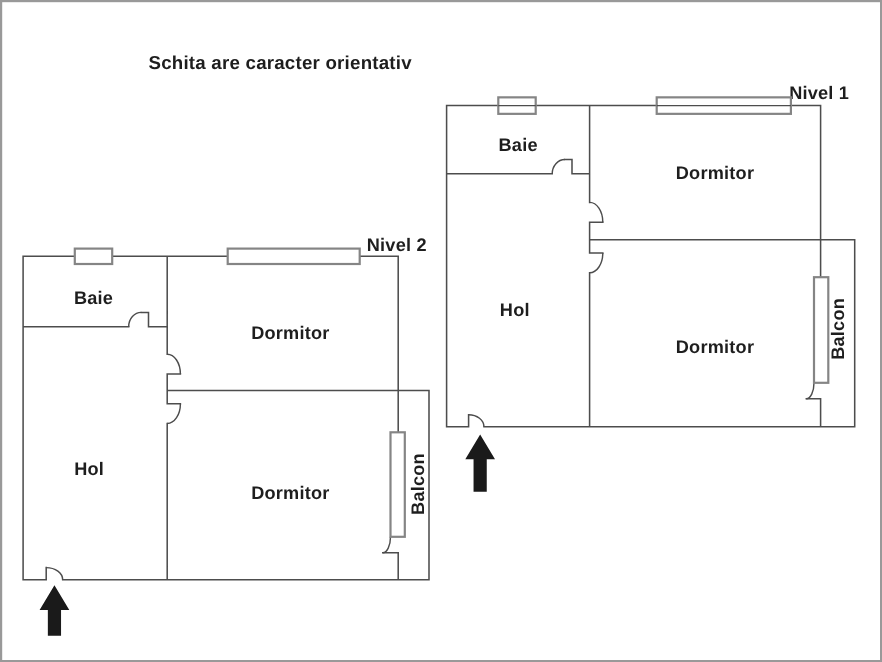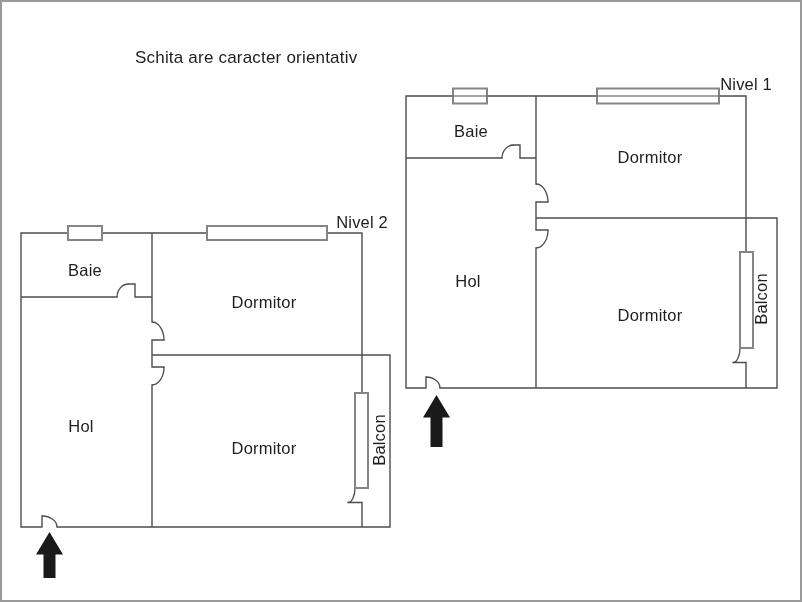--- a/index.html
+++ b/index.html
@@ -3,20 +3,21 @@
 <meta charset="utf-8">
 <style>
   html,body{margin:0;padding:0;background:#fff;}
   .sheet{
     position:relative;
     width:802px;height:602px;
     box-sizing:border-box;
     border:2px solid #999;
     background:#fff;
     font-family:"Liberation Sans", sans-serif;
+    font-weight:bold;
   }
   svg{display:block;}
   .walls{fill:none;stroke:#4d4d4d;stroke-width:1.4;stroke-linecap:square;}
   .doors{fill:none;stroke:#4d4d4d;stroke-width:1.3;}
   .win{fill:#ffffff;stroke:#858585;stroke-width:2;}
   .winline{fill:none;stroke:#4d4d4d;stroke-width:1.2;}
   .arrow{fill:#1a1a1a;stroke:none;}
   .lbl{fill:#1e1e1e;font-size:16.5px;letter-spacing:0.2px;}
   .lbl-mid{text-anchor:middle;}
   .lbl-end{text-anchor:end;}

